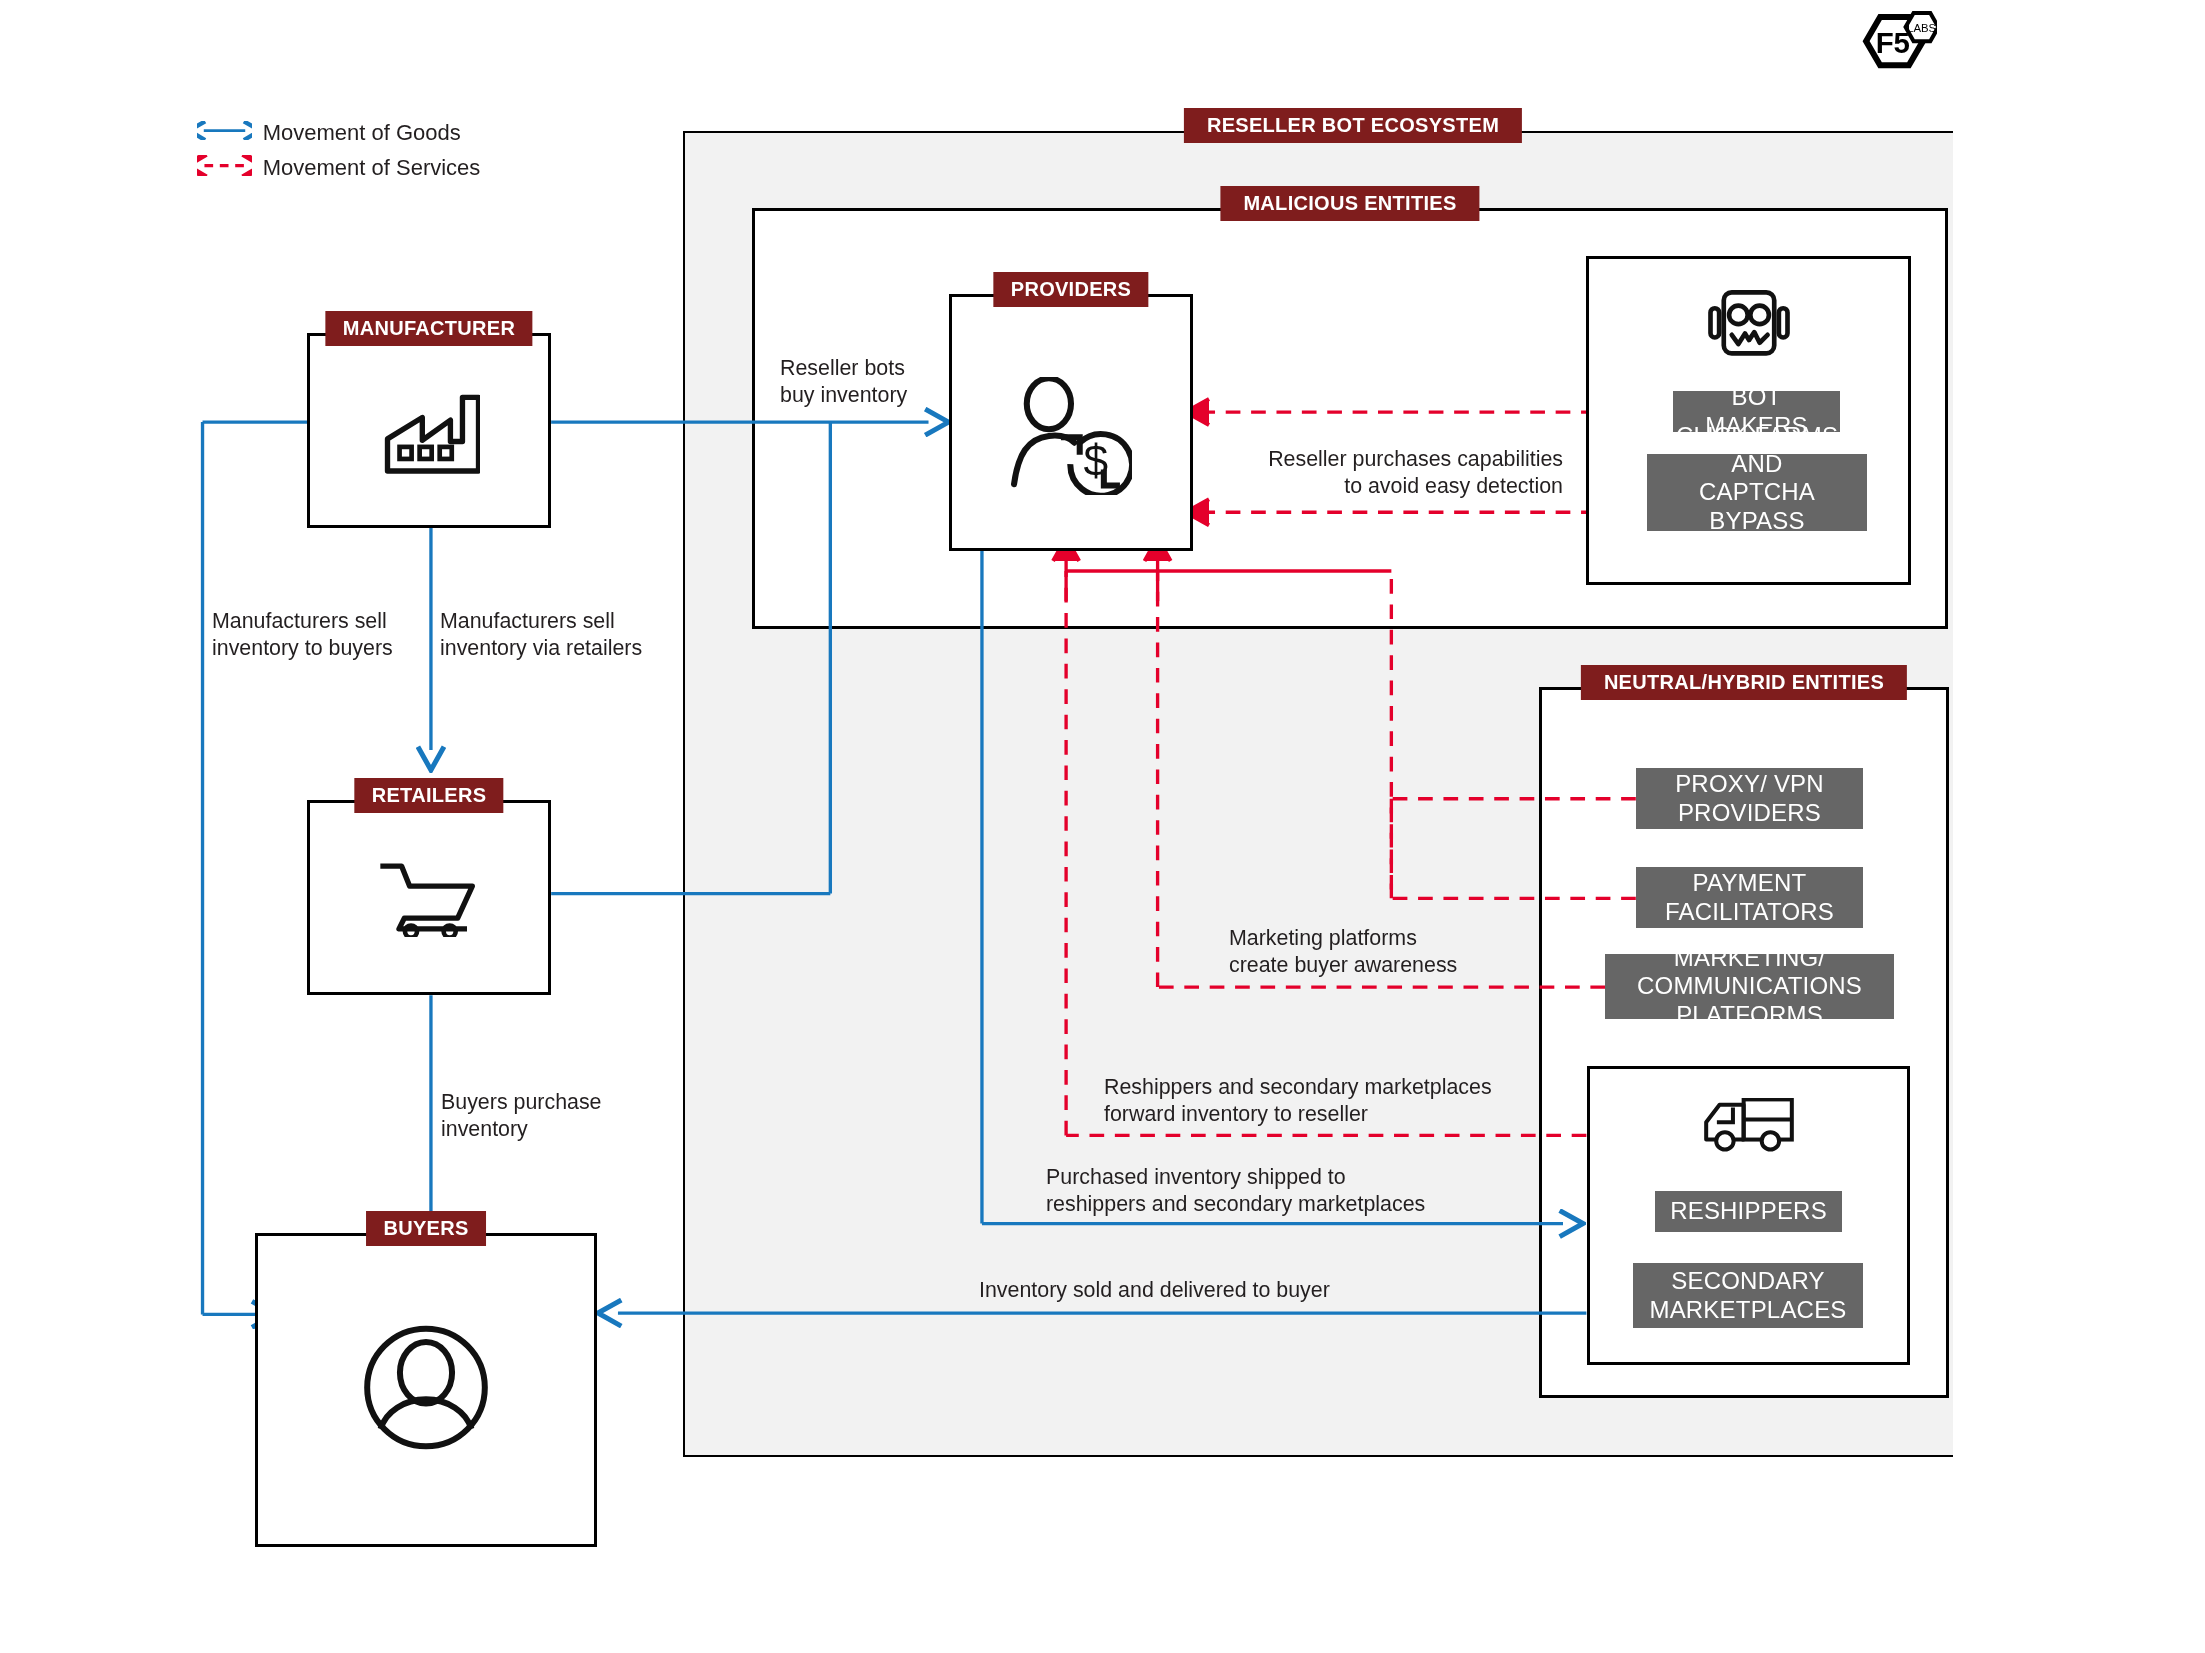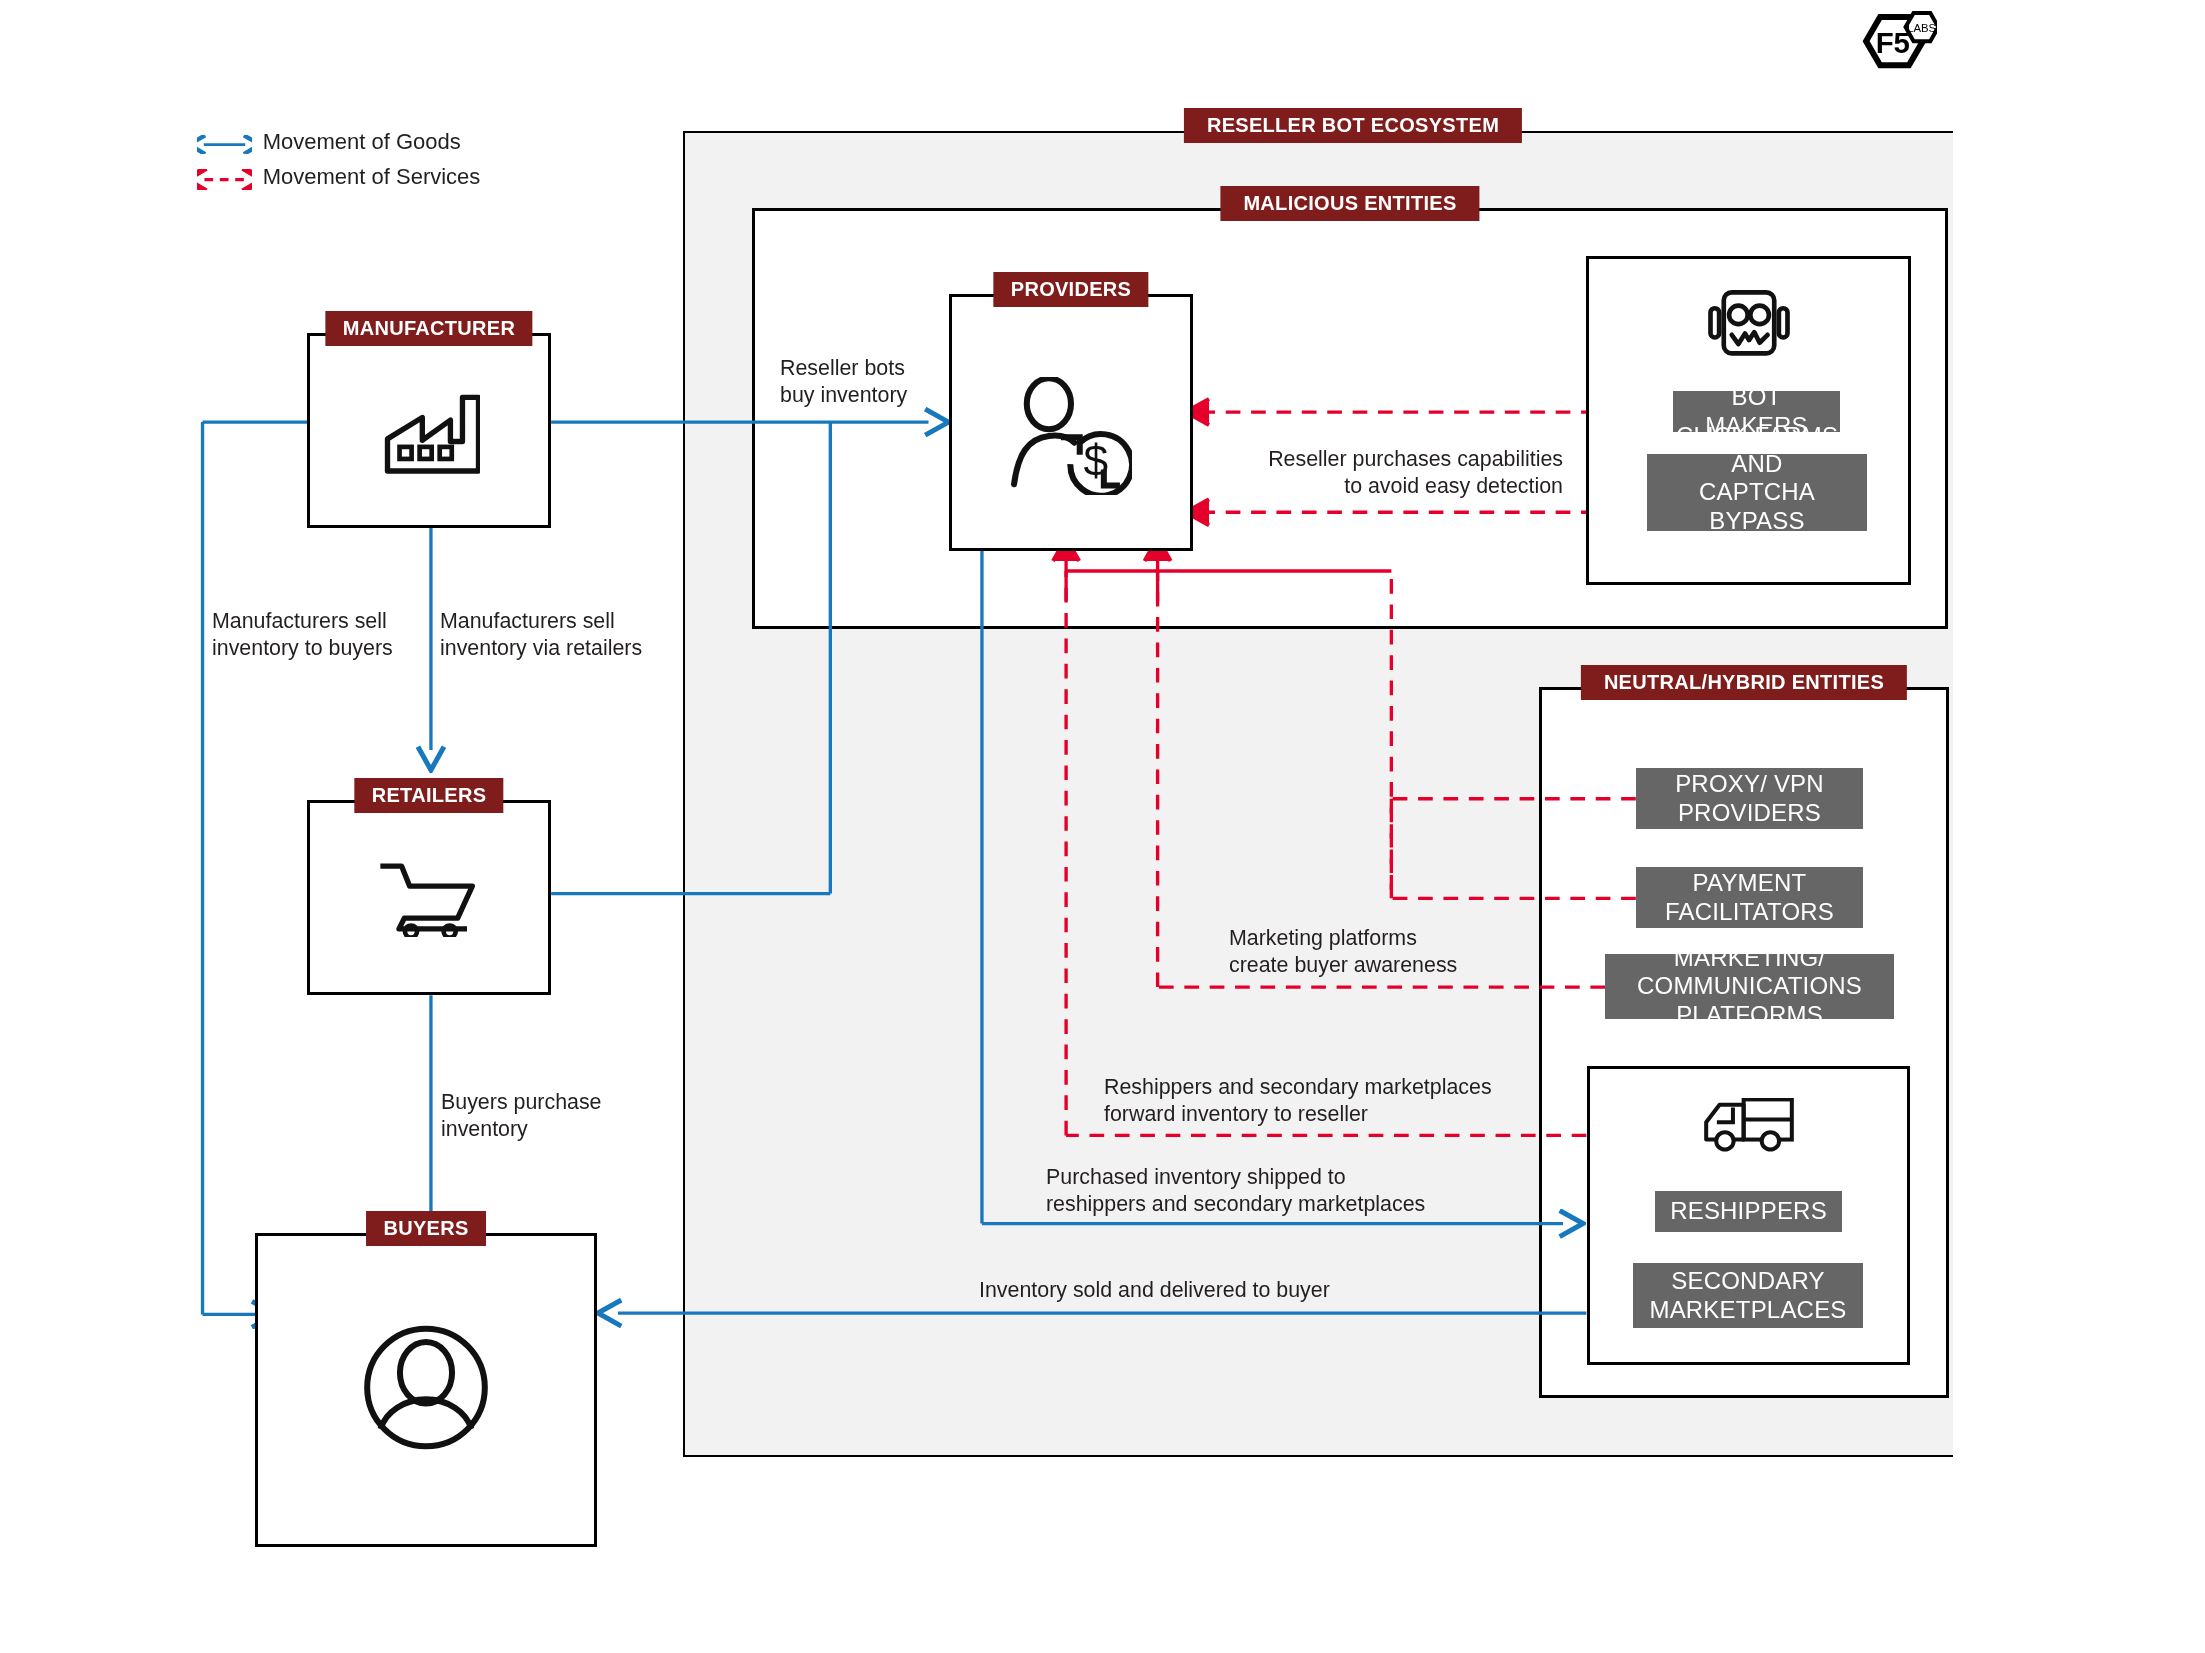--- a/index.html
+++ b/index.html
@@ -71,21 +71,21 @@
     font-size:21.4px;
     line-height:1.25;
     color:#231f20;
     white-space:pre-line;
   }
   .note.r{text-align:right;}
   
   .legend{position:absolute;left:197px;top:120px;}
   .legend-row{
     display:flex;
-    align-items:flex-end;
+    align-items:flex-start;
     height:35px;
   }
   .legend-label{
     font-size:22px;
     color:#231f20;
     margin-left:10.7px;
   }
   
   #ecosystem{
     position:absolute;

